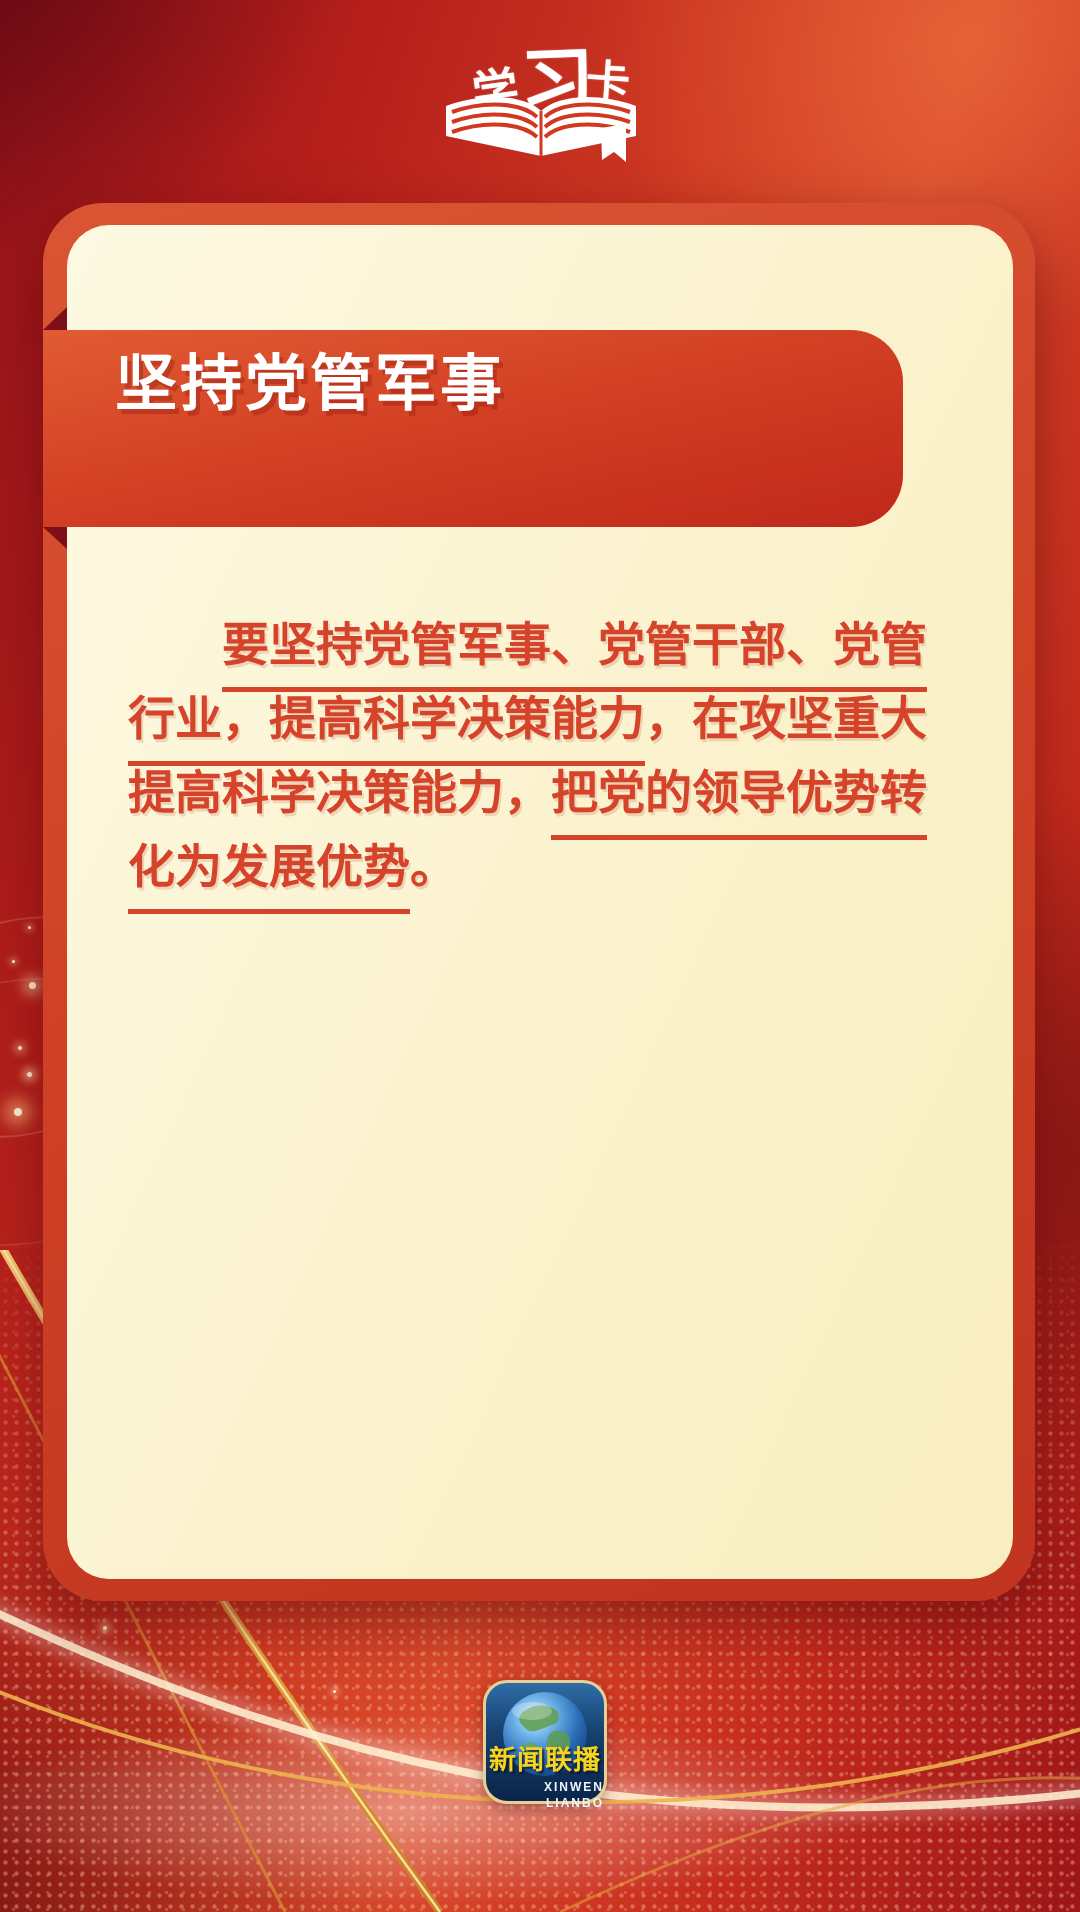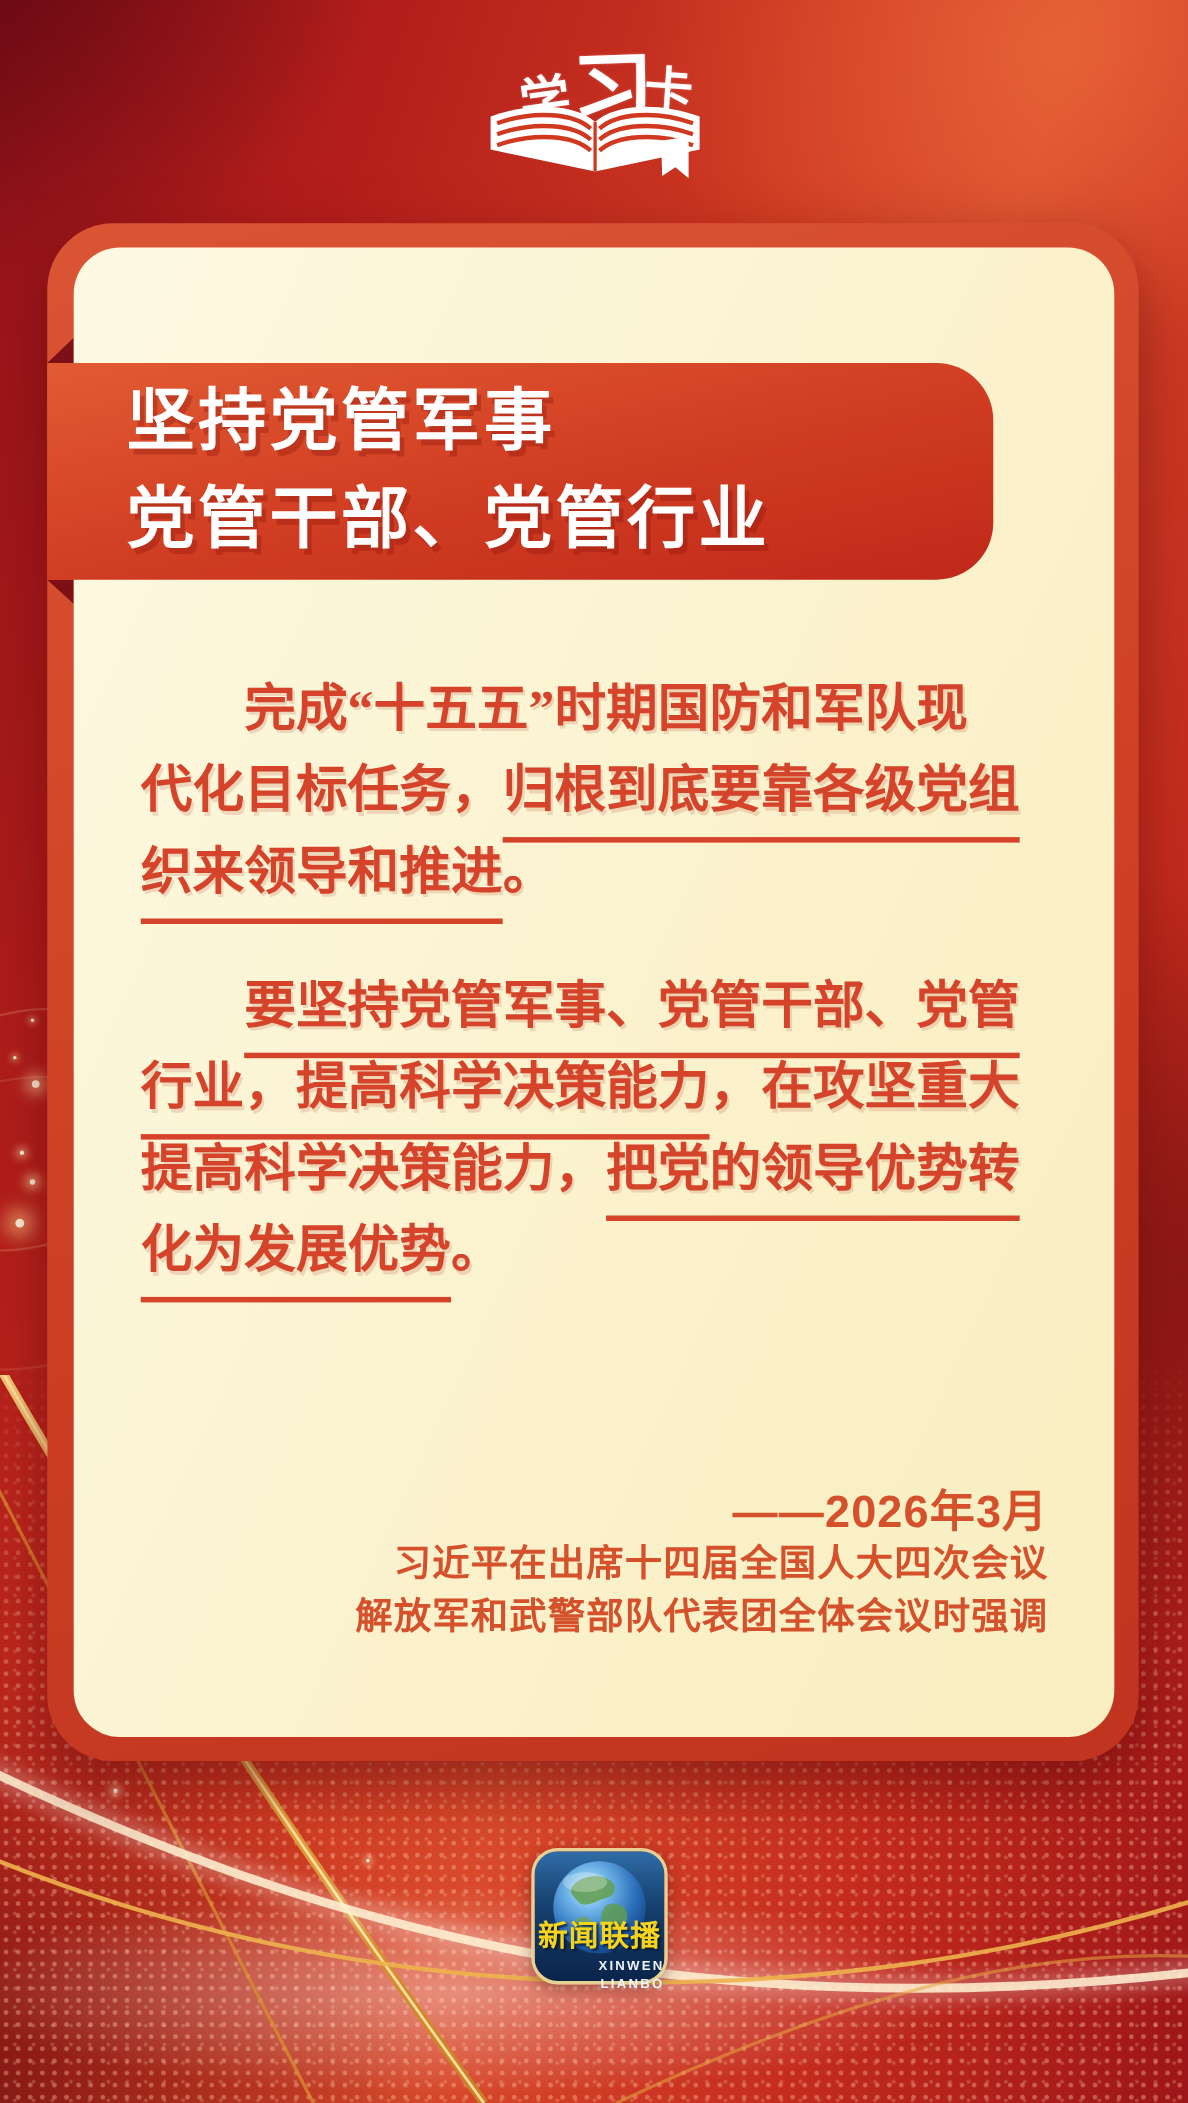--- a/index.html
+++ b/index.html
@@ -148,42 +148,31 @@
     </svg>
   </div>
 
   <div class="card-frame"></div>
   <div class="card"></div>
   <div class="fold top"></div>
   <div class="fold bottom"></div>
 
   <div class="banner">
     <div class="title-line">坚持党管军事</div>
-    <div class="title-line">党管干部、党管行业</div>
   </div>
 
   <div class="quote-body">
-      <div class="para">
-        <div class="bline indent"><span>完成“十五五”时期国防和军队现</span></div>
-        <div class="bline"><span>代化目标任务，</span><span class="ul">归根到底要靠各级党组</span></div>
-        <div class="bline"><span class="ul">织来领导和推进</span><span>。</span></div>
-      </div>
       <div class="para">
         <div class="bline indent"><span class="ul">要坚持党管军事、党管干部、党管</span></div>
         <div class="bline"><span class="ul">行业，提高科学决策能力</span><span>，在攻坚重大</span></div>
         <div class="bline"><span>提高科学决策能力，</span><span class="ul">把党的领导优势转</span></div>
         <div class="bline"><span class="ul">化为发展优势</span><span>。</span></div>
       </div>
     </div>
 
-  <div class="attribution">
-    <div class="attr-date">——2026年3月</div>
-    <div class="attr-line">习近平在出席十四届全国人大四次会议</div>
-    <div class="attr-line">解放军和武警部队代表团全体会议时强调</div>
-  </div>
 
   <div class="xl-logo">
     <svg class="xl-globe" width="86" height="86" viewBox="0 0 86 86">
       <defs>
         <radialGradient id="sea" cx="38%" cy="30%" r="80%">
           <stop offset="0" stop-color="#cfeafc"></stop>
             <stop offset=".3" stop-color="#6db3e8"></stop>
           <stop offset=".65" stop-color="#2a6db8"></stop>
             <stop offset="1" stop-color="#0c3a78"></stop>
         </radialGradient>

